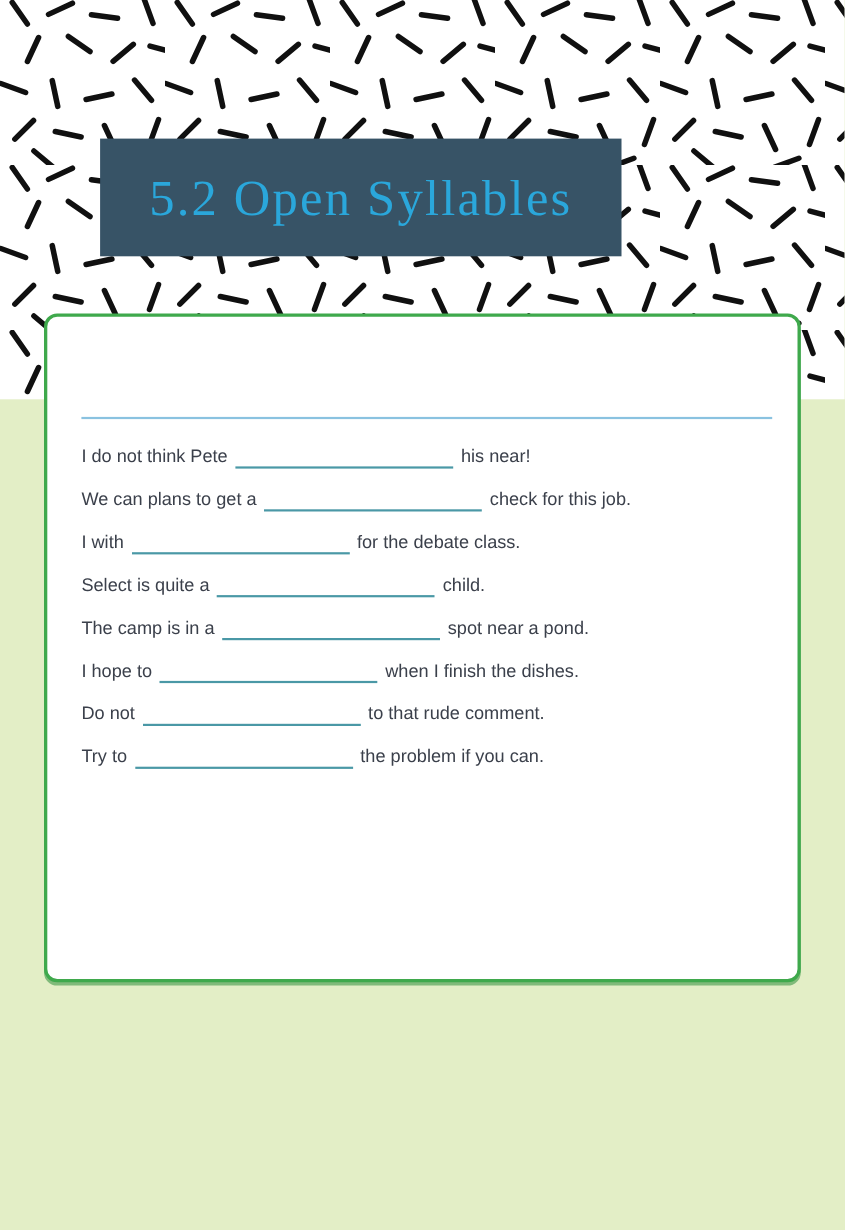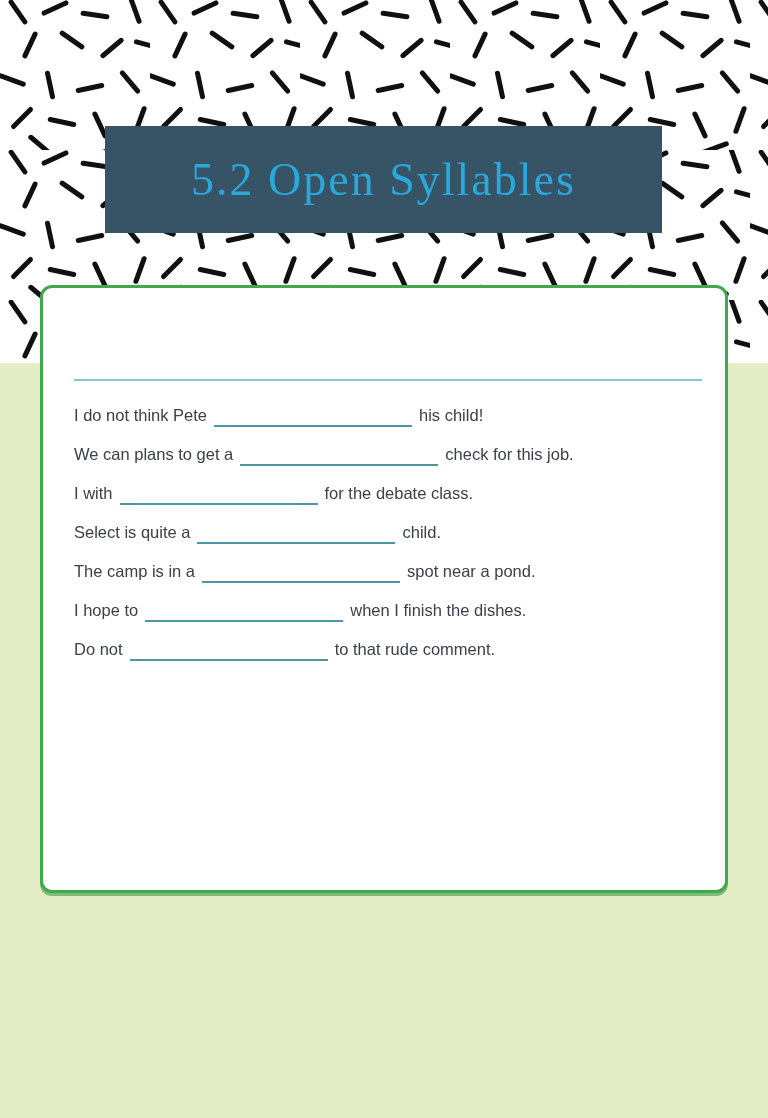--- a/index.html
+++ b/index.html
@@ -13,22 +13,22 @@
   .pattern-band {
     position: absolute;
     left: 0; top: 0;
     width: 768px; height: 363px;
     background: #ffffff;
     overflow: hidden;
   }
   .pattern-band svg { display: block; }
   .title-banner {
     position: absolute;
-    left: 105px; top: 126px;
-    width: 557px; height: 107px;
+    left: 91px; top: 126px;
+    width: 474px; height: 107px;
     background: #375366;
     display: flex;
     align-items: center;
     justify-content: center;
   }
   .title-banner h1 {
     font-family: cursive;
     font-weight: 400;
     font-size: 46px;
     letter-spacing: 2px;
@@ -112,34 +112,37 @@
 
 <div class="title-banner">
   <h1>5.2 Open Syllables</h1>
 </div>
 
 <div class="worksheet-card">
   <hr class="instructions-divider">
 
   <div class="rows">
     <div class="row">
-      <span>I do not think Pete</span><span class="blank"></span><span>his child!</span>
+      <span>I do not think Pete</span><span class="blank"></span><span>his near!</span>
     </div>
     <div class="row">
       <span>We can plans to get a</span><span class="blank"></span><span>check for this job.</span>
     </div>
     <div class="row">
       <span>I with</span><span class="blank"></span><span>for the debate class.</span>
     </div>
     <div class="row">
       <span>Select is quite a</span><span class="blank"></span><span>child.</span>
     </div>
     <div class="row">
       <span>The camp is in a</span><span class="blank"></span><span>spot near a pond.</span>
     </div>
     <div class="row">
       <span>I hope to</span><span class="blank"></span><span>when I finish the dishes.</span>
     </div>
     <div class="row">
       <span>Do not</span><span class="blank"></span><span>to that rude comment.</span>
     </div>
+    <div class="row">
+      <span>Try to</span><span class="blank"></span><span>the problem if you can.</span>
+    </div>
   </div>
 </div>
 
 </body></html>

